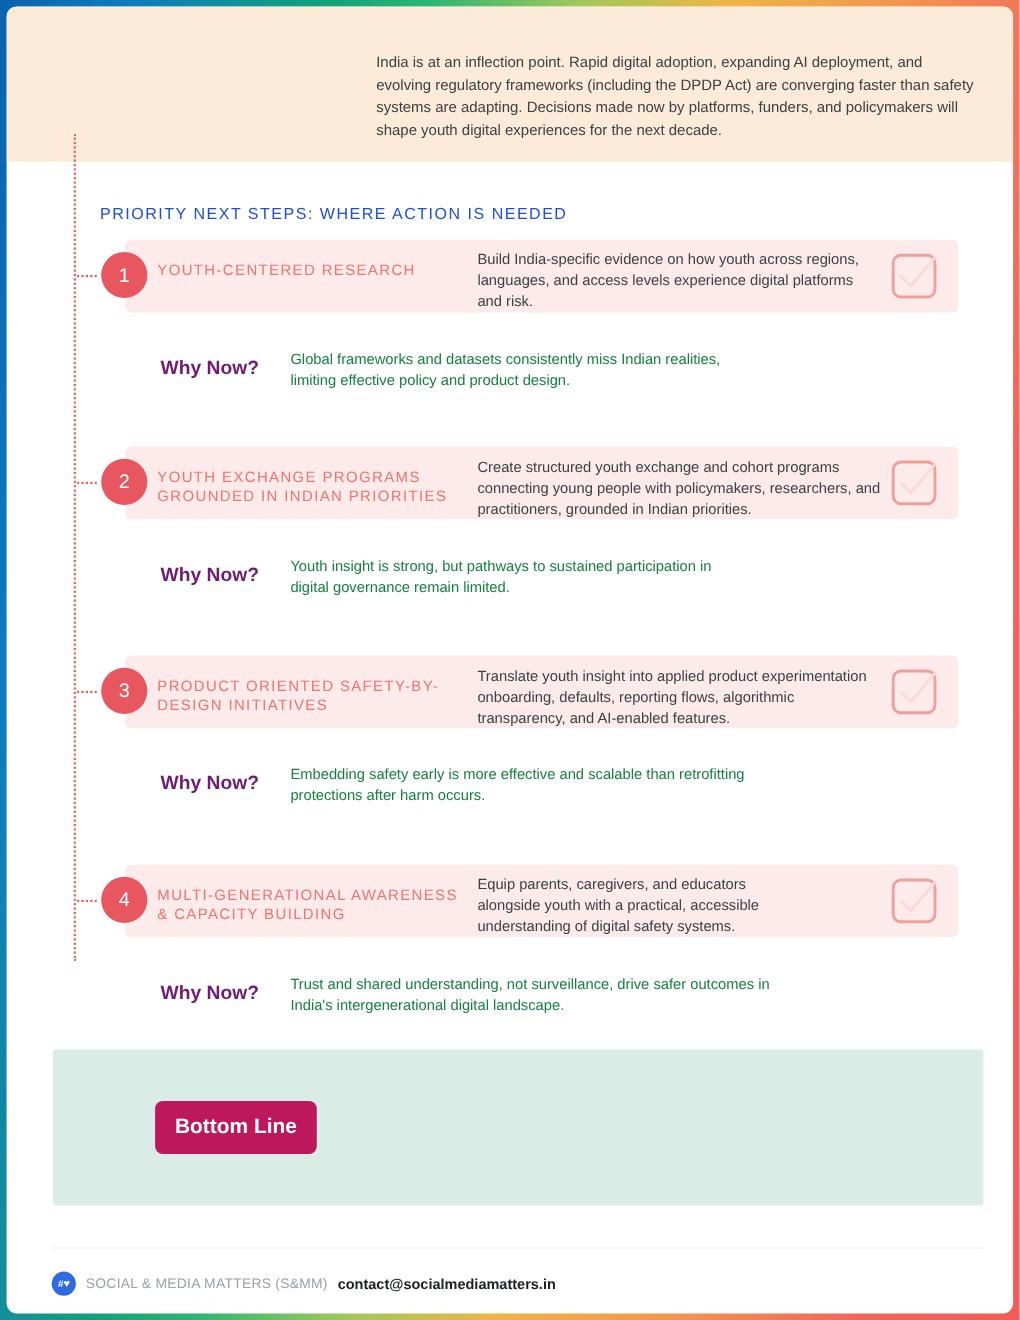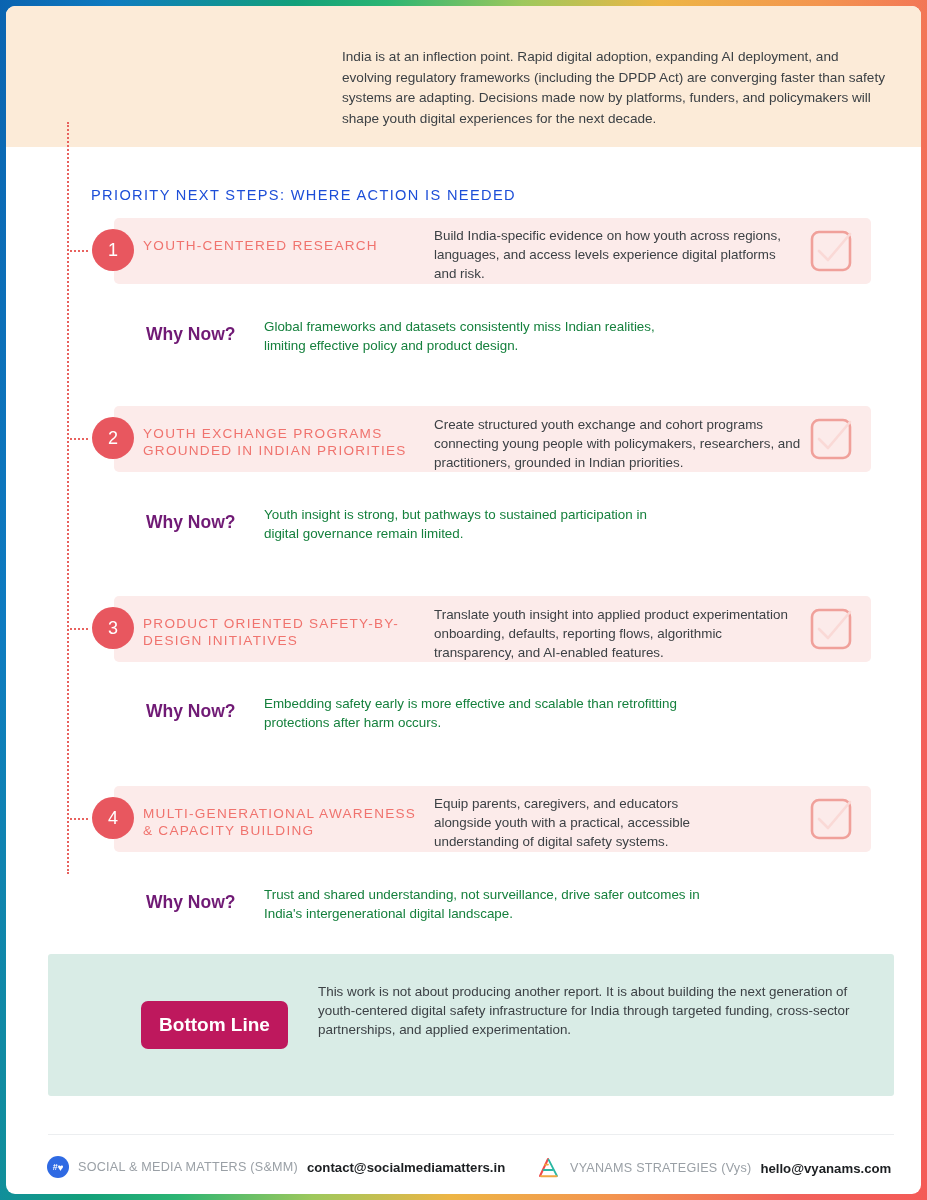--- a/index.html
+++ b/index.html
@@ -303,45 +303,31 @@
         </svg>
       </div>
       <div class="why-label" style="left:140px;top:886px">Why Now?</div>
       <div class="why-text" style="top:880px;width:440px">Trust and shared understanding, not surveillance, drive safer outcomes in India's intergenerational digital landscape.</div>
     </div>
 
     <div class="bottom-band">
       <div class="bottom-badge">
         <span>Bottom Line</span>
       </div>
-      <div class="bottom-p p1">This work is not about producing another report. It is about building the next generation of youth-centered digital safety infrastructure for India through targeted funding, cross-sector partnerships, and applied experimentation.</div>
     </div>
 
     <div class="footer-rule"></div>
     <div class="footer">
 
       <div class="brand smm">
         <div class="logo-smm">
           <span style="font-size:9px">#</span>
             <span style="font-size:10px;margin-left:0.5px">♥</span>
         </div>
         <div class="brand-name">SOCIAL &amp; MEDIA MATTERS (S&amp;MM)</div>
         <div class="brand-mail">contact@socialmediamatters.in</div>
       </div>
 
-      <div class="brand vys">
-        <div class="logo-vys">
-          <svg width="24" height="24" viewBox="0 0 24 24">
-            <path d="M11 3 L3 20" fill="none" stroke="#ef4b4b" stroke-width="2" stroke-linecap="round"></path>
-            <path d="M11.6 3.6 L20 20" fill="none" stroke="#2bb8a3" stroke-width="1.8" stroke-linecap="round"></path>
-            <path d="M6.5 14 L15.5 14" fill="none" stroke="#2bb8a3" stroke-width="1.8" stroke-linecap="round"></path>
-            <path d="M4 20.3 L19.5 20.3" fill="none" stroke="#f0a642" stroke-width="2" stroke-linecap="round"></path>
-            <path d="M7.8 8.6 L11 8.6" fill="none" stroke="#f0a642" stroke-width="1.7" stroke-linecap="round"></path>
-          </svg>
-        </div>
-        <div class="brand-name">VYANAMS STRATEGIES (Vys)</div>
-        <div class="brand-mail">hello@vyanams.com</div>
-      </div>
 
     </div>
 
   </div>
 </div>
 
 </body></html>

